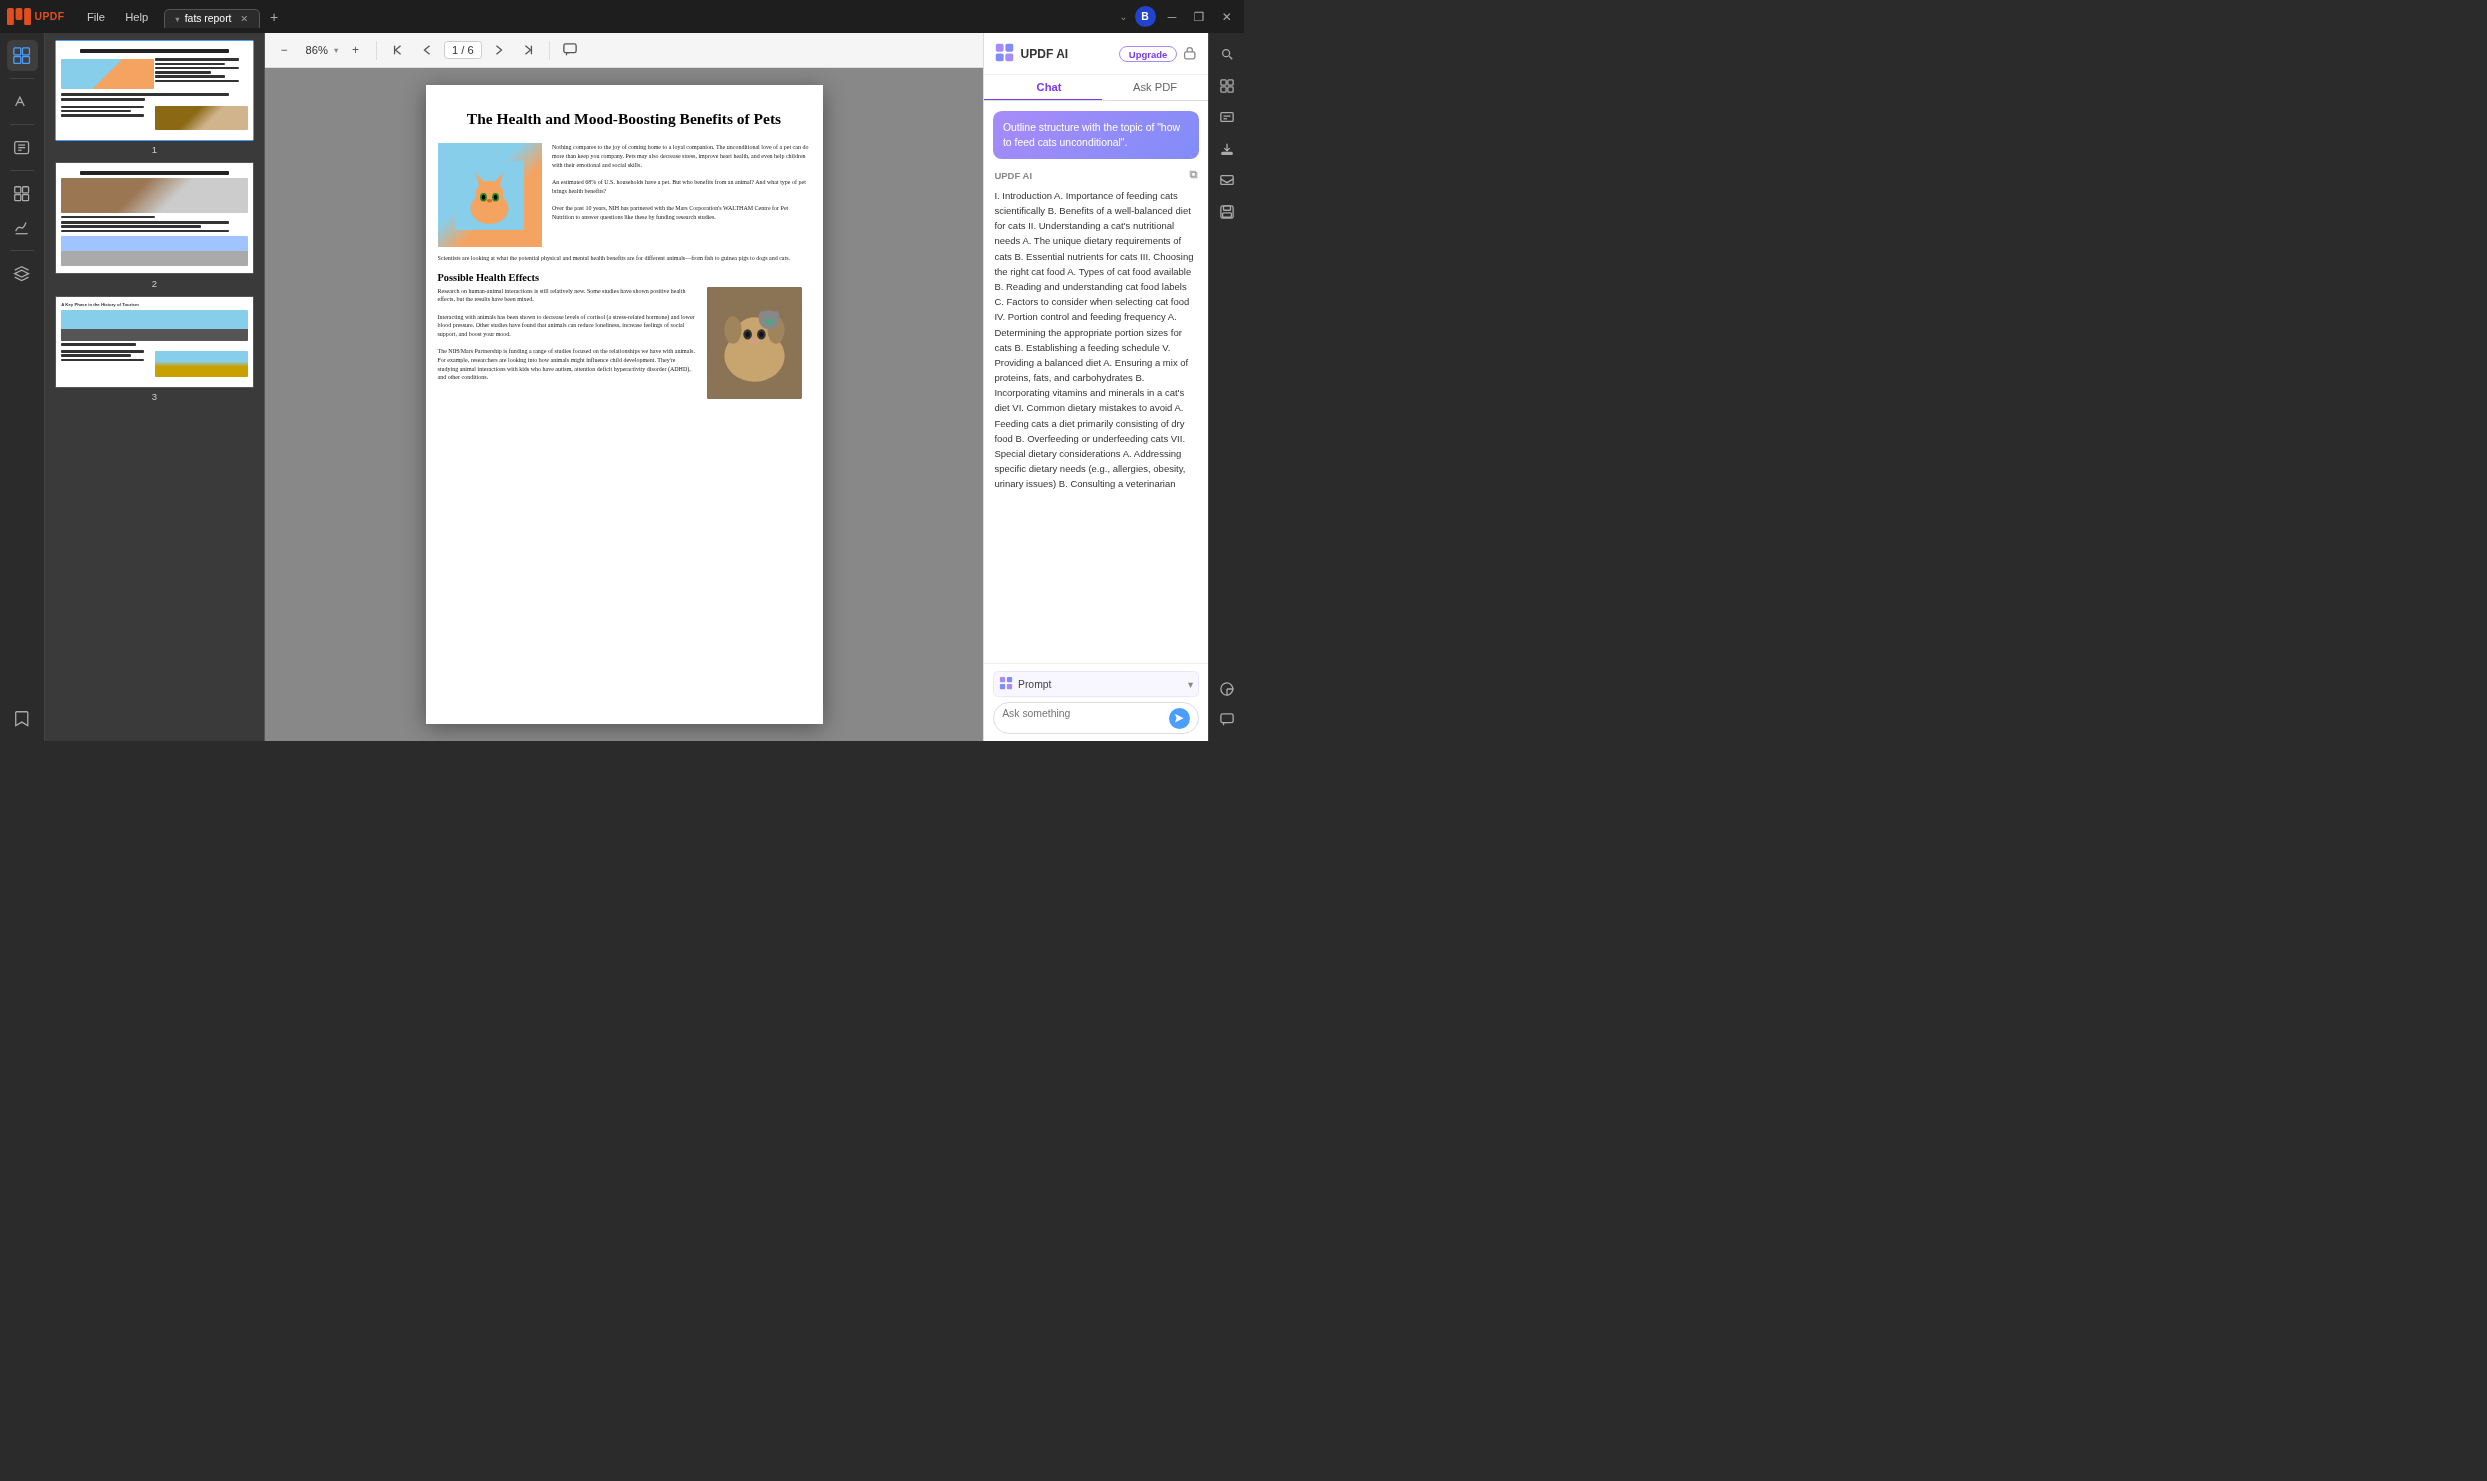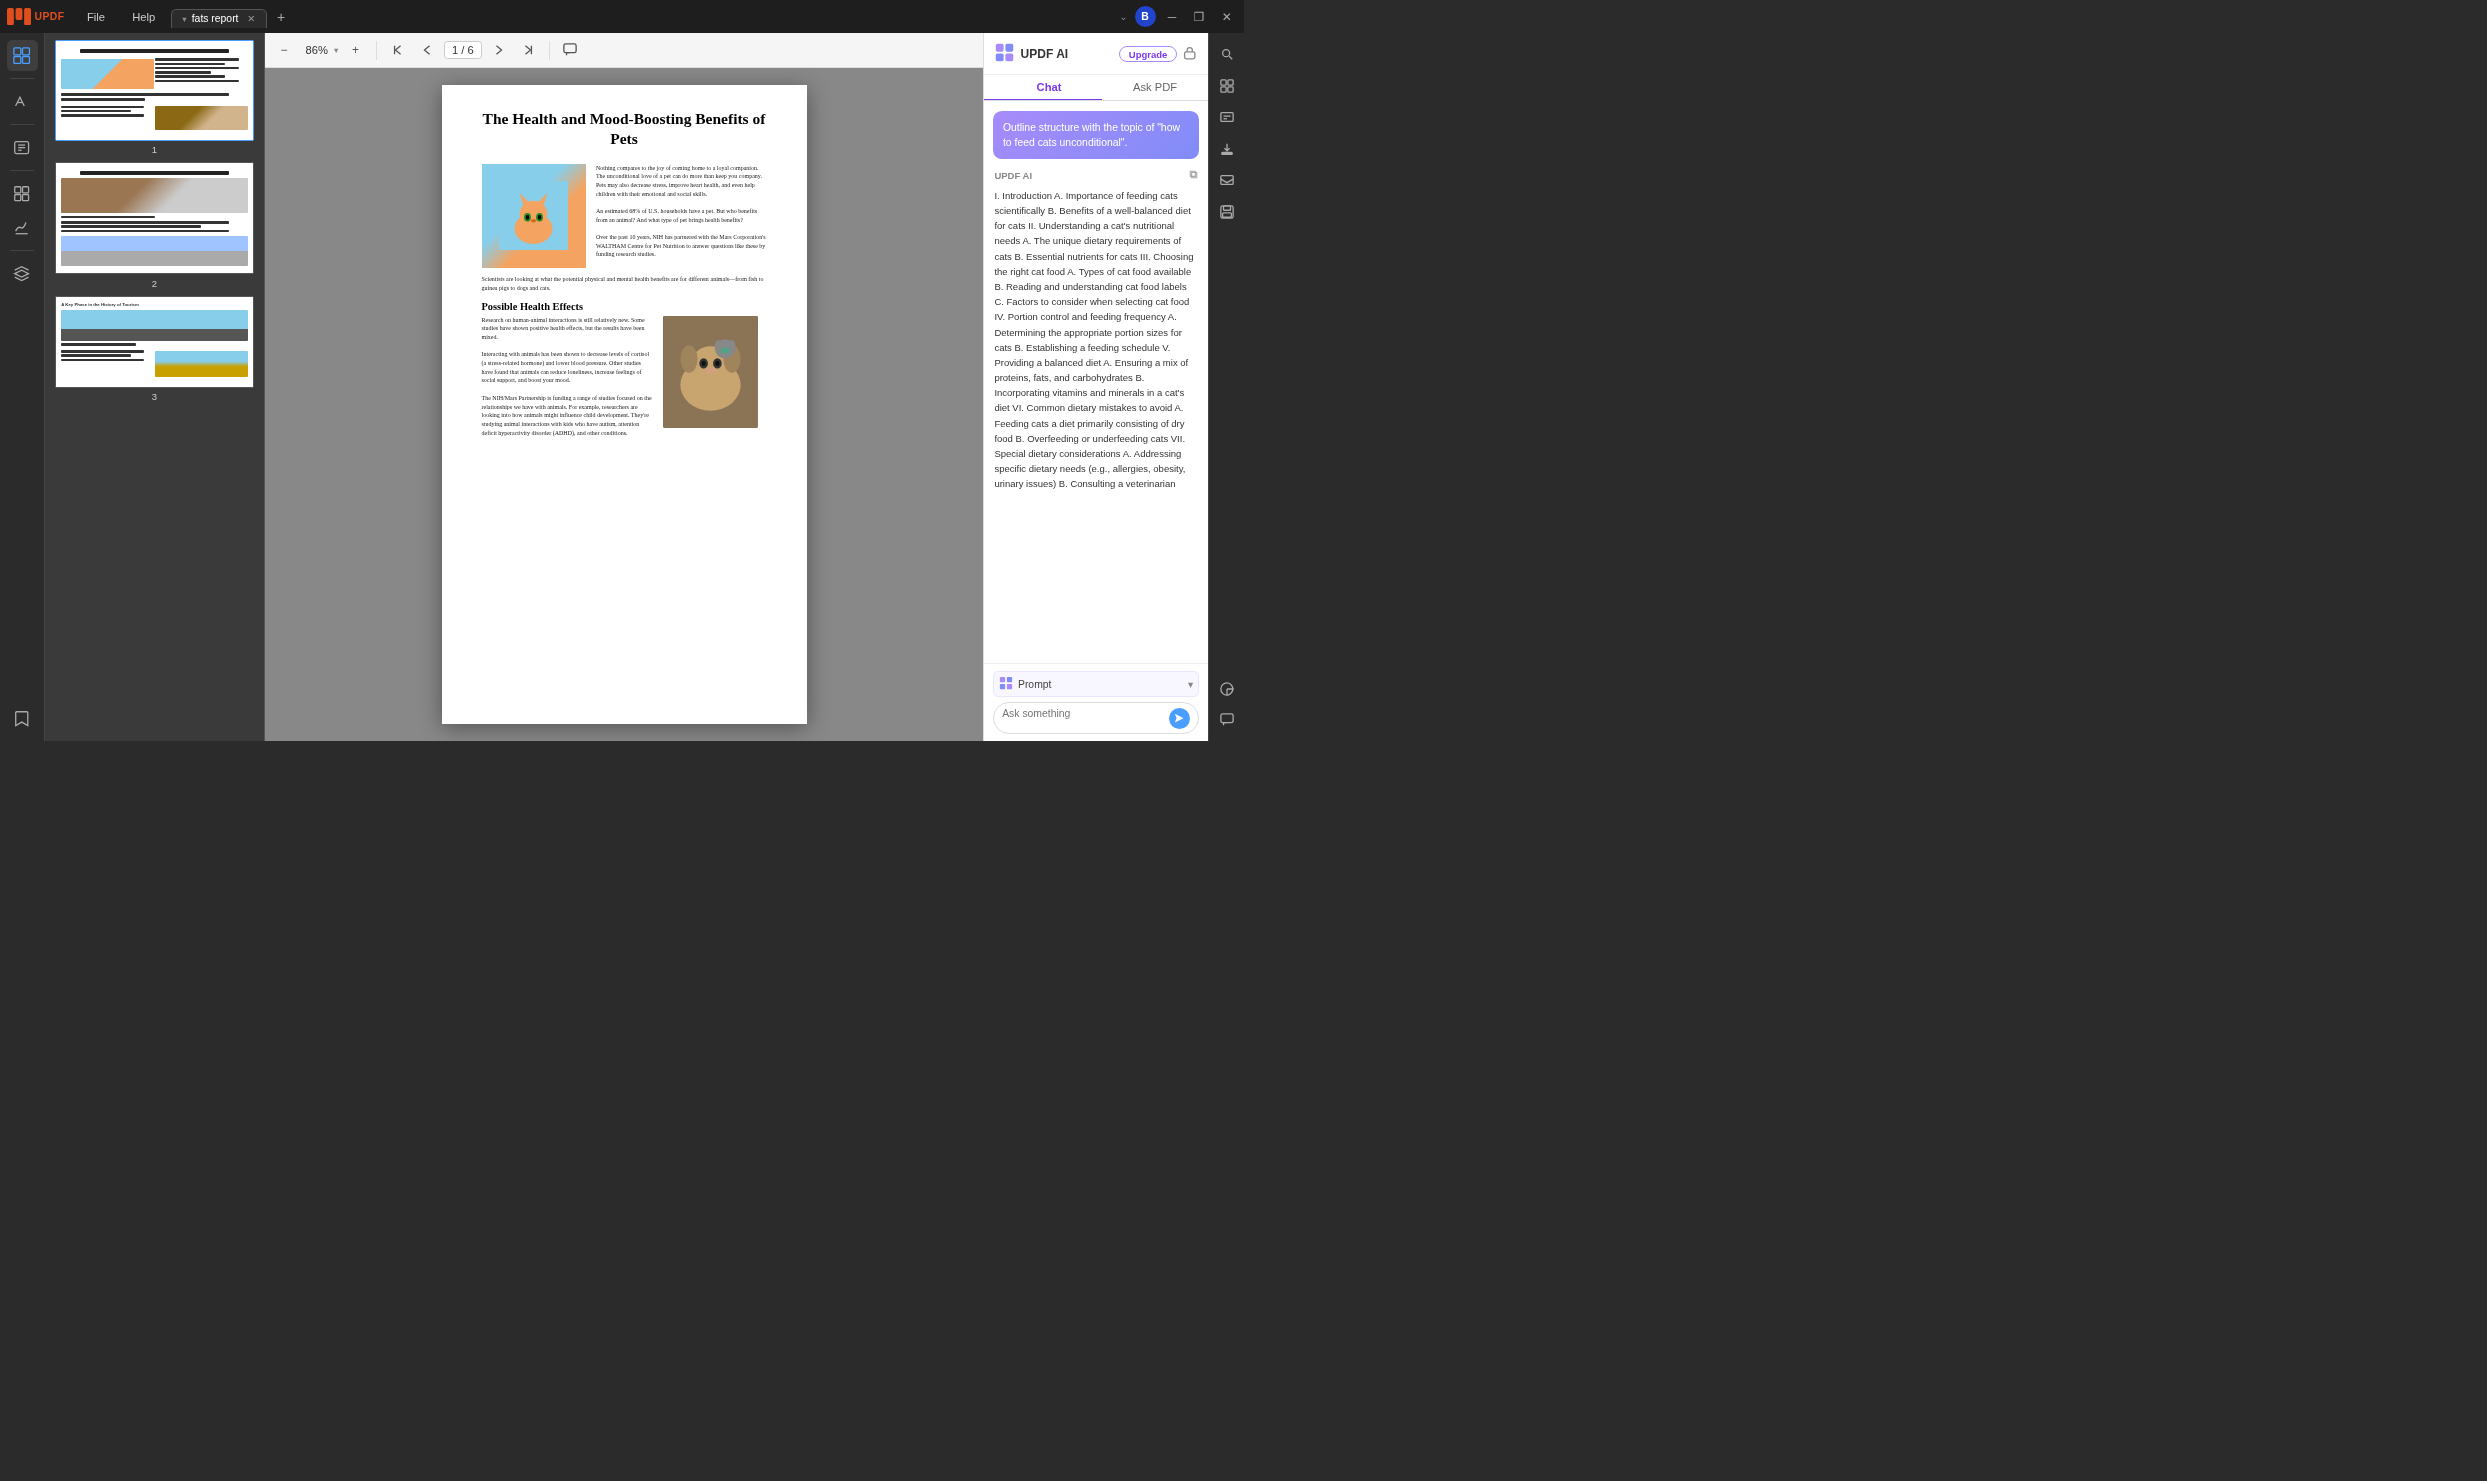--- a/index.html
+++ b/index.html
@@ -6,21 +6,21 @@
     body { font-family: 'Segoe UI', Arial, sans-serif; background: #2b2b2b; width: 1244px; height: 741px; overflow: hidden; display: flex; flex-direction: column; }
 
     
     .title-bar {
       display: flex; align-items: center; background: #1e1e1e; height: 33px; min-height: 33px;
       padding: 0 7px; gap: 7px; user-select: none;
     }
     .title-bar-logo { display: flex; align-items: center; gap: 3.5px; margin-right: 7px; }
     .title-bar-logo .logo-icon { width: 24px; height: 17.3px; display: flex; align-items: center; justify-content: center; }
     .updf-logo { font-weight: 900; font-size: 10.4px; color: #e04e1e; letter-spacing: 0.4px; }
-    .title-bar-menu { display: flex; gap: 10px; }
+    .title-bar-menu { display: flex; gap: 3px; }
     .title-bar-menu-item { color: #ccc; font-size: 11.2px; padding: 2.6px 8.6px; cursor: pointer; border-radius: 3.5px; }
     .tab-bar { display: flex; align-items: center; flex: 1; gap: 0; }
     .tab { display: flex; align-items: center; background: #3a3a3a; color: #ccc; font-size: 10.4px; padding: 3.5px 10.4px; border-radius: 5.2px 5.2px 0 0; gap: 5.2px; cursor: pointer; min-width: 86px; position: relative; top: 1.7px; border: 0.9px solid #555; border-bottom: none; }
     .tab.active { background: #2b2b2b; color: #fff; }
     .tab-close { color: #999; font-size: 9.5px; cursor: pointer; margin-left: 3.5px; }
     .tab-chevron { color: #888; font-size: 8.6px; }
     .tab-add { color: #aaa; font-size: 14px; cursor: pointer; margin-left: 5.2px; padding: 1.7px 5.2px; }
     .title-bar-actions { display: flex; align-items: center; gap: 7px; margin-left: auto; }
     .win-btn { color: #aaa; font-size: 12px; cursor: pointer; padding: 1.7px 5.2px; }
     .avatar-btn { width: 21px; height: 21px; border-radius: 50%; background: #2244cc; color: #fff; font-size: 10.4px; font-weight: 700; display: flex; align-items: center; justify-content: center; cursor: pointer; }
@@ -47,21 +47,21 @@
     .toolbar { display: flex; align-items: center; background: #f5f5f5; border-bottom: 0.9px solid #ddd; height: 35px; padding: 0 7px; gap: 5.2px; }
     .tool-btn { display: flex; align-items: center; justify-content: center; width: 24px; height: 24px; border-radius: 3.5px; cursor: pointer; color: #555; font-size: 12px; border: none; background: transparent; }
     .zoom-display { display: flex; align-items: center; gap: 1.7px; font-size: 11.2px; color: #333; }
     .zoom-val { min-width: 31px; text-align: center; }
     .page-display { display: flex; align-items: center; gap: 3.5px; font-size: 11.2px; color: #333; border: 0.9px solid #ccc; border-radius: 3.5px; padding: 1.7px 7px; background: #fff; }
     .tool-separator { width: 0.9px; height: 19px; background: #ddd; margin: 0 3.5px; }
 
     
     .content-area { flex: 1; display: flex; flex-direction: column; overflow: hidden; background: #f0f0f0; }
     .pdf-viewport { flex: 1; overflow: auto; display: flex; justify-content: center; padding: 17.3px; background: #888; }
-    .pdf-page { background: #fff; width: 365px; min-height: 561px; padding: 24px 40px; font-family: 'Times New Roman', serif; box-shadow: 0 3.5px 21px rgba(0,0,0,0.4); }
+    .pdf-page { background: #fff; width: 397px; min-height: 561px; padding: 24px 12px; font-family: 'Times New Roman', serif; box-shadow: 0 3.5px 21px rgba(0,0,0,0.4); }
     .pdf-title { font-size: 15.5px; font-weight: 900; text-align: center; margin-bottom: 14px; line-height: 1.3; }
     .pdf-cols { display: flex; gap: 10.4px; margin-bottom: 7px; }
     .pdf-col-img { flex: 0 0 104px; }
     .pdf-col-text { flex: 1; font-size: 6px; line-height: 1.45; color: #222; }
     .pdf-section-title { font-size: 10.4px; font-weight: 700; margin: 8.6px 0 3.5px; }
     .pdf-full-text { font-size: 6px; line-height: 1.5; color: #222; margin-bottom: 5.2px; }
     .cat-img { background: linear-gradient(135deg, #87CEEB 40%, #f4a460 60%); width: 104px; height: 104px; display: flex; align-items: center; justify-content: center; font-size: 35px; }
 
     
     .ai-panel { width: 225px; background: #fff; display: flex; flex-direction: column; border-left: 0.9px solid #ddd; }

